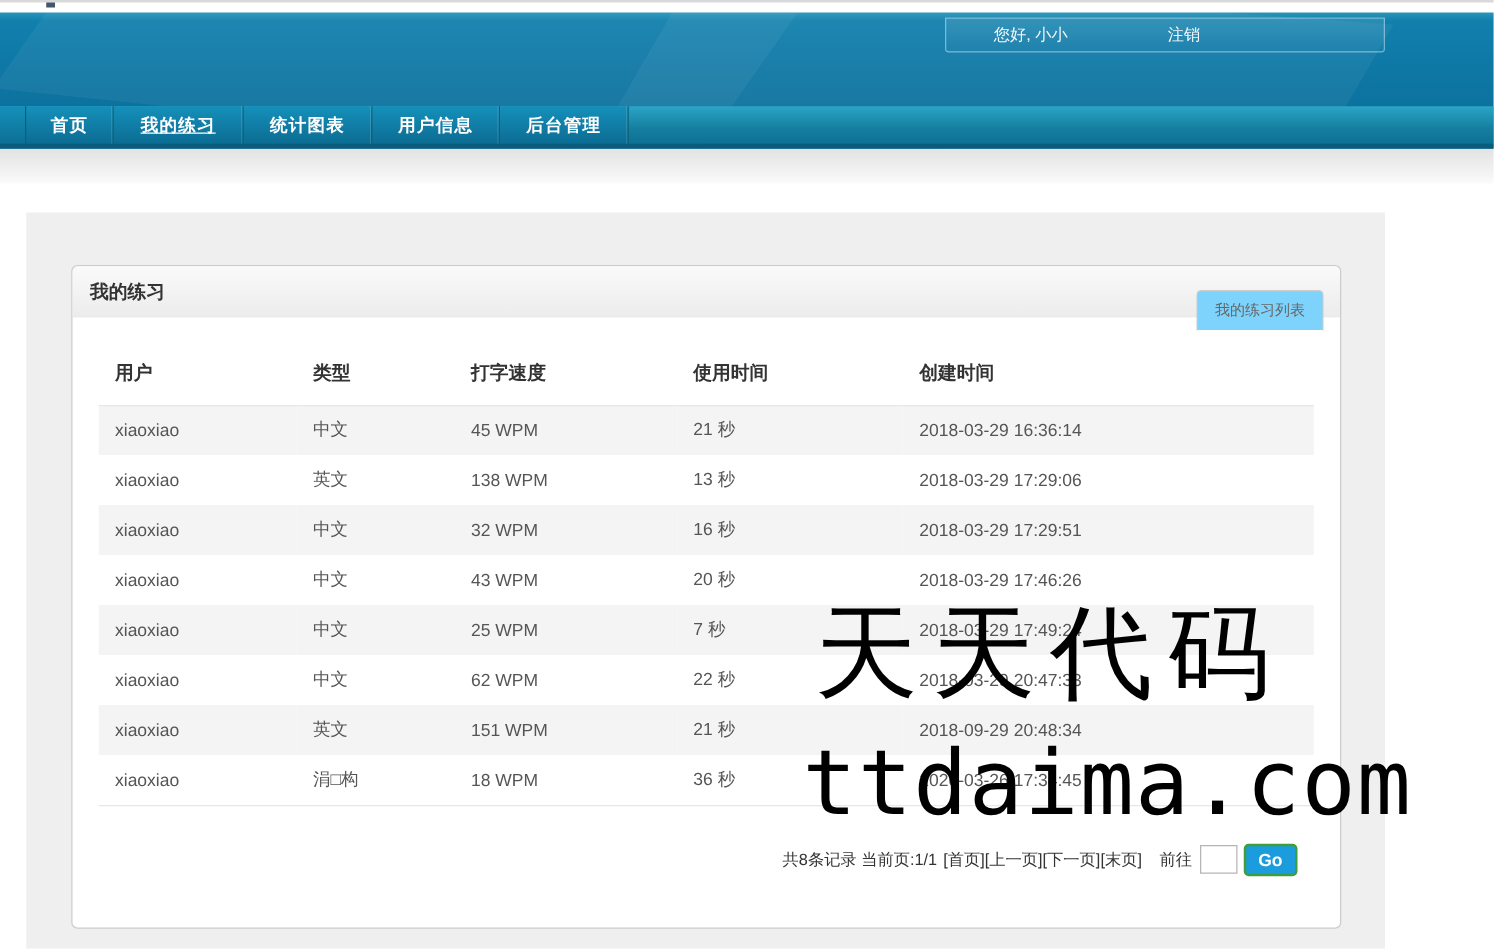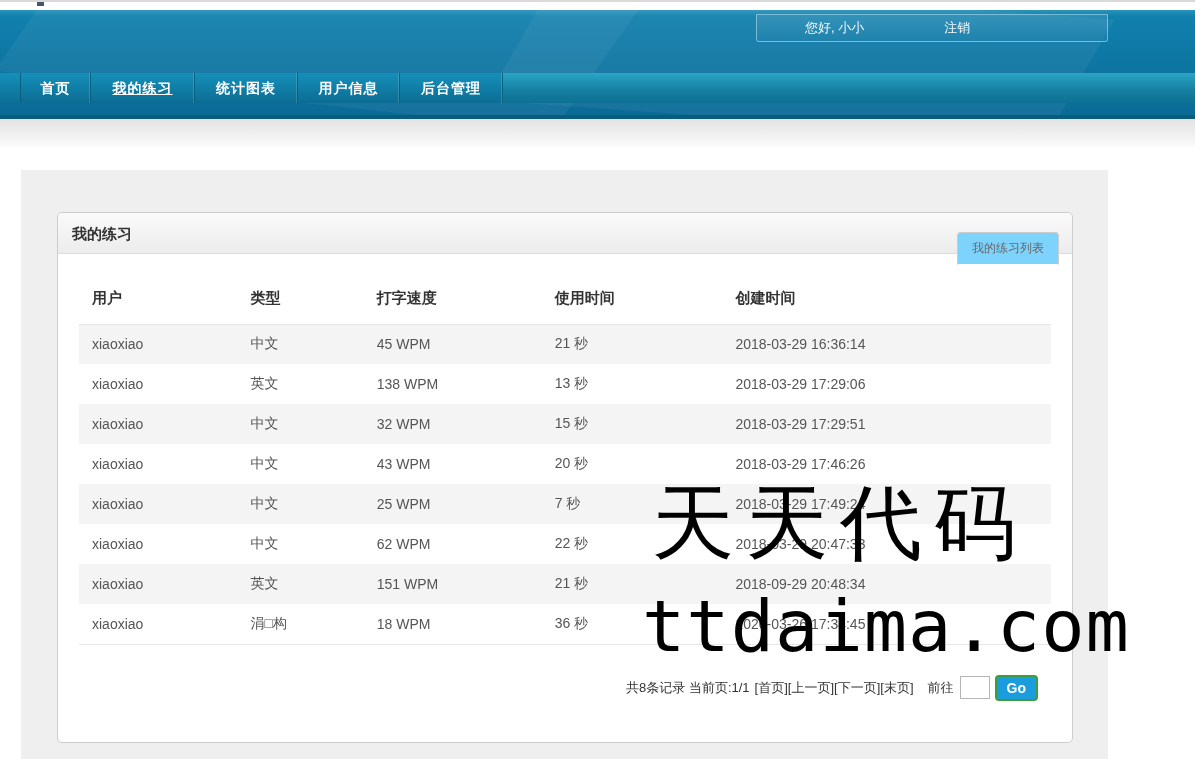--- a/index.html
+++ b/index.html
@@ -28,25 +28,25 @@
   .streak2 { left:520px; top:-10px; width:560px; height:120px; transform:skew(-30deg, 4deg); }
 
   .user-box {
     position:absolute; top:4px; right:87px; width:352px; height:28px;
     border:1px solid rgba(190,225,240,0.55);
     background:linear-gradient(180deg, rgba(255,255,255,0.10), rgba(255,255,255,0.02));
     border-radius:0 0 3px 3px;
     display:flex; align-items:center;
     color:#f2f8fb; font-size:13px;
   }
-  .user-box .greeting { margin-left:48px; }
+  .user-box .greeting { margin-left:38px; }
   .user-box .logout { margin-left:80px; cursor:pointer; }
 
   .main-nav {
-    position:absolute; left:0; bottom:16px; height:30px; width:100%;
+    position:absolute; left:0; bottom:4px; height:30px; width:100%;
     display:flex;
     background:linear-gradient(180deg,#2aa5c6 0%, #157e9f 60%, #0d7194 100%);
   }
   .nav-lead { width:20px; background:linear-gradient(180deg,#1590ba,#0d6f95); }
   .nav-item {
     height:30px; line-height:30px; text-align:center;
     background:linear-gradient(180deg,#1590ba,#0c6c93);
     border-left:1px solid #09607f;
     box-shadow:inset -1px 0 0 rgba(255,255,255,0.15);
     color:#ffffff; font-size:14px; font-weight:bold; letter-spacing:1px;
@@ -185,21 +185,21 @@
             <td>xiaoxiao</td>
             <td>英文</td>
             <td>138 WPM</td>
             <td>13 秒</td>
             <td>2018-03-29 17:29:06</td>
           </tr>
           <tr>
             <td>xiaoxiao</td>
             <td>中文</td>
             <td>32 WPM</td>
-            <td>15 秒</td>
+            <td>16 秒</td>
             <td>2018-03-29 17:29:51</td>
           </tr>
           <tr>
             <td>xiaoxiao</td>
             <td>中文</td>
             <td>43 WPM</td>
             <td>20 秒</td>
             <td>2018-03-29 17:46:26</td>
           </tr>
           <tr>

